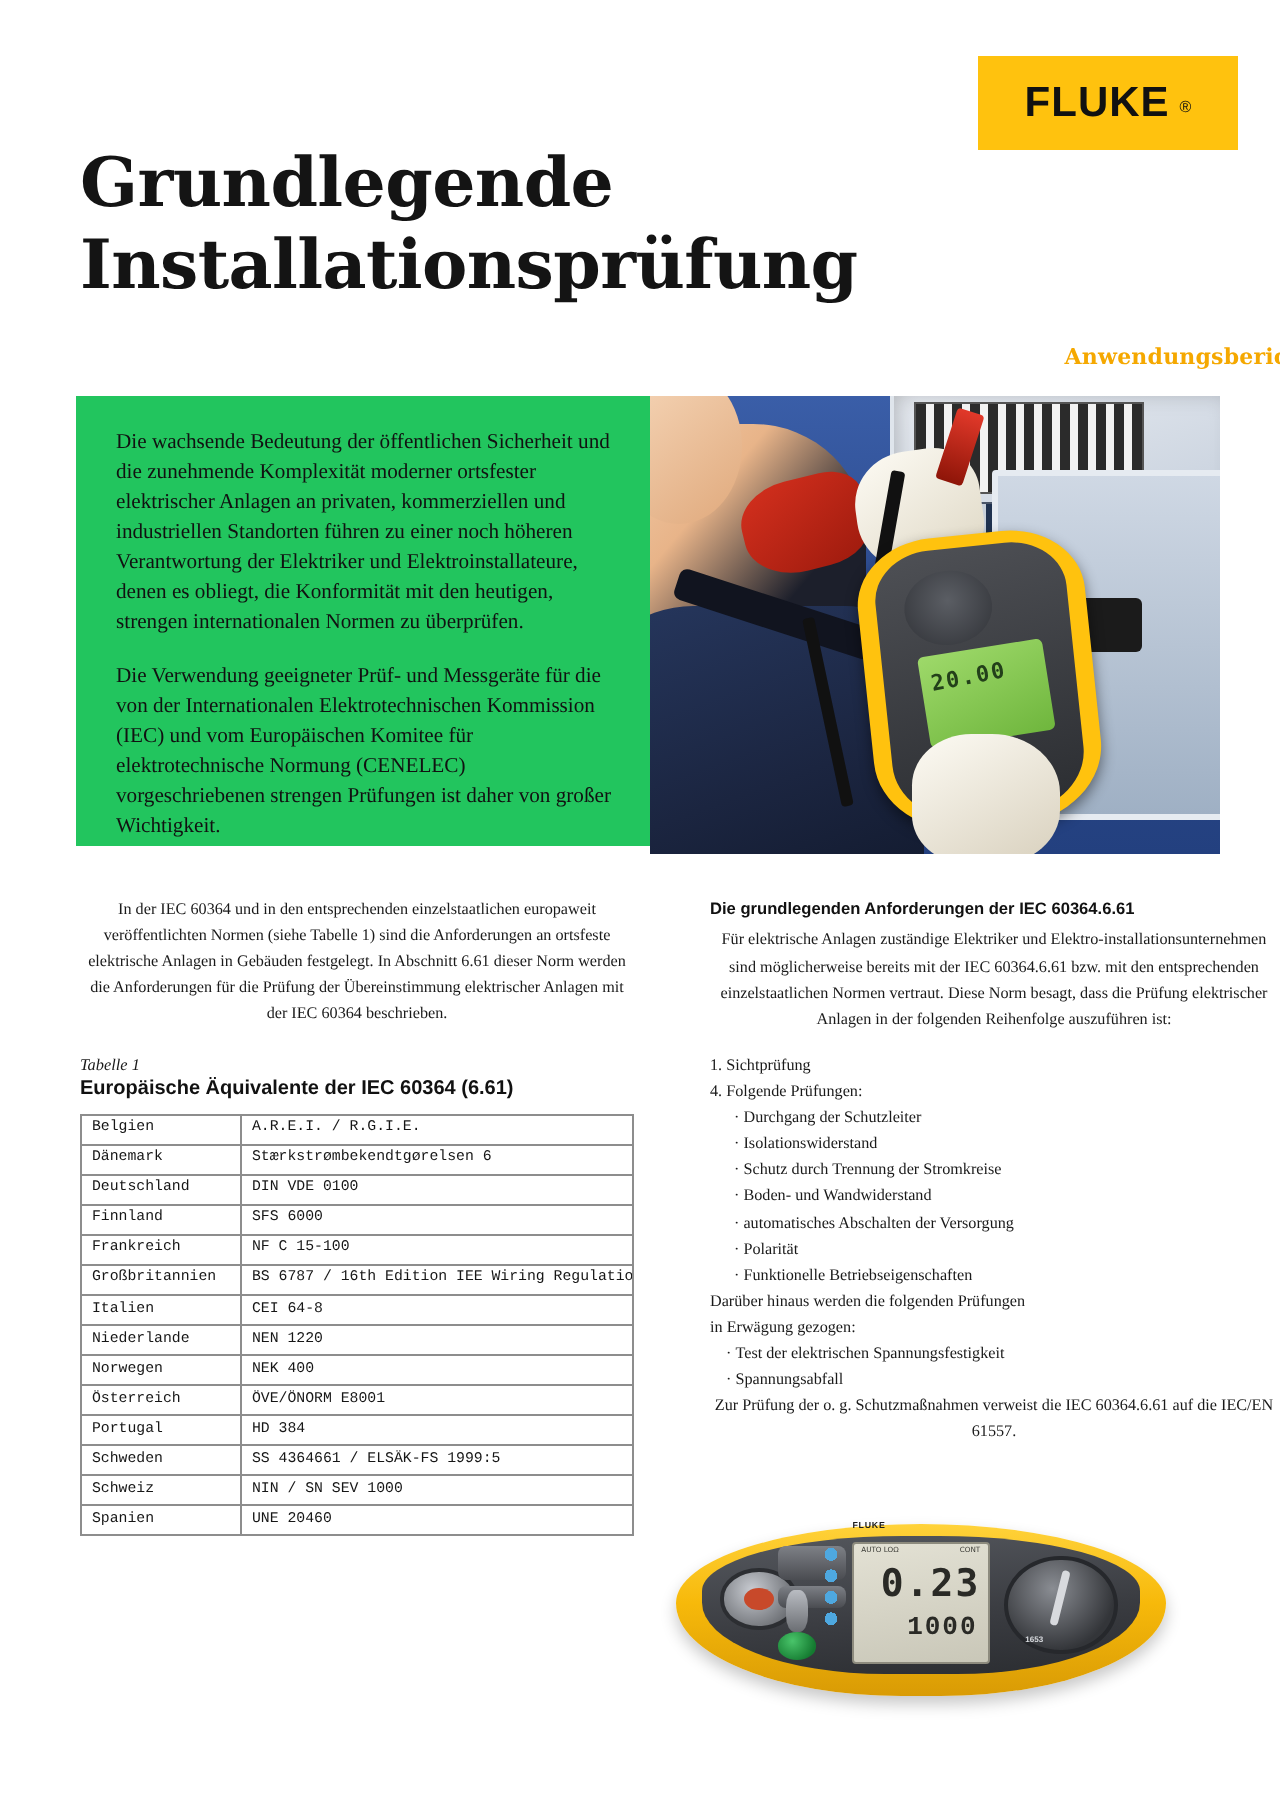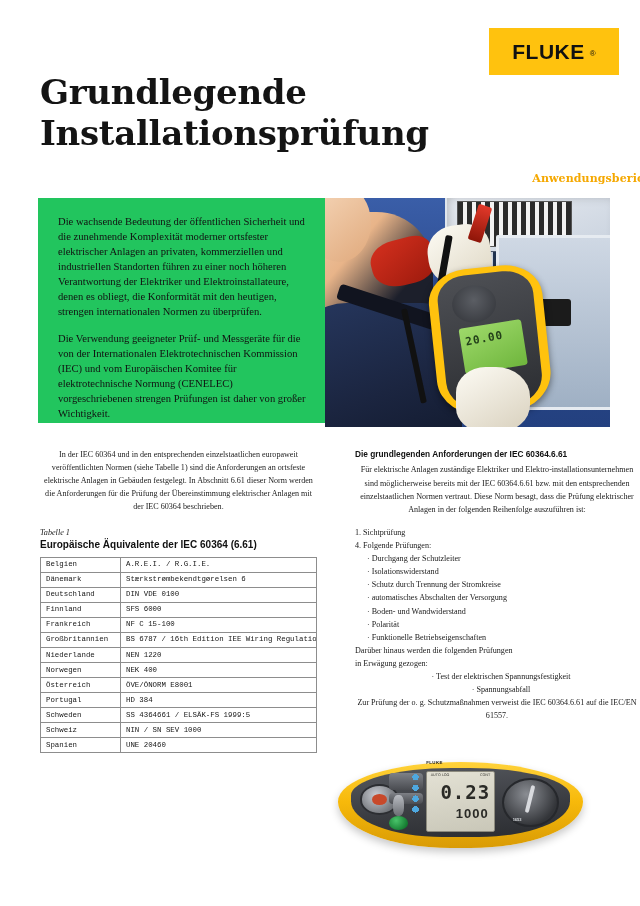--- a/index.html
+++ b/index.html
@@ -350,21 +350,21 @@
     padding-left: 12px;
     font-family: "Liberation Serif", serif;
     font-size: 8.1px;
     line-height: 1.62;
     color: #1a1a1a;
   }
   .bullet-line::before {
     content: "\00b7\00a0";
     color: #1a1a1a;
   }
-  .bullet-line.indent2 { padding-left: 8px; text-align: center; }
+  .bullet-line.indent2 { padding-left: 8px; }
 
   
   .std-table {
     border-collapse: collapse;
     width: 277px;
     table-layout: fixed;
   }
   .std-table td {
     border: 1px solid #8d8d8d;
     font-family: Liberation Mono, monospace;
@@ -417,21 +417,21 @@
     font-size: 19px;
     font-weight: bold;
     color: #2a2a26;
     letter-spacing: 1px;
   }
   .pp-lcd-sub {
     position: absolute;
     left: 0; right: 8%;
     top: 58%;
     text-align: right;
-    font-family: Liberation Sans, sans-serif;
+    font-family: Liberation Mono, monospace;
     font-size: 13px;
     font-weight: bold;
     color: #2a2a26;
     letter-spacing: 1px;
   }
   .pp-lcd-top {
     position: absolute;
     left: 6%; right: 6%;
     top: 2%;
     display: flex;
@@ -608,20 +608,24 @@
           </tr>
           <tr>
             <td class="country">Frankreich</td>
             <td>NF C 15-100</td>
           </tr>
           <tr>
             <td class="country">Großbritannien</td>
             <td>BS 6787 / 16th Edition IEE Wiring Regulations</td>
           </tr>
           <tr>
+            <td class="country">Italien</td>
+            <td>CEI 64-8</td>
+          </tr>
+          <tr>
             <td class="country">Niederlande</td>
             <td>NEN 1220</td>
           </tr>
           <tr>
             <td class="country">Norwegen</td>
             <td>NEK 400</td>
           </tr>
           <tr>
             <td class="country">Österreich</td>
             <td>ÖVE/ÖNORM E8001</td>
@@ -648,22 +652,22 @@
 
   <div class="col-right">
     <p class="sub-head">Die grundlegenden Anforderungen der IEC 60364.6.61</p>
     <p class="body-p">Für elektrische Anlagen zuständige Elektriker und Elektro-installationsunternehmen sind möglicherweise bereits mit der IEC 60364.6.61 bzw. mit den entsprechenden einzelstaatlichen Normen vertraut. Diese Norm besagt, dass die Prüfung elektrischer Anlagen in der folgenden Reihenfolge auszuführen ist:</p>
     <p class="num-line">1. Sichtprüfung</p>
     <p class="num-line">4. Folgende Prüfungen:</p>
     <div id="tests-list">
         <p class="bullet-line">Durchgang der Schutzleiter</p>
         <p class="bullet-line">Isolationswiderstand</p>
         <p class="bullet-line">Schutz durch Trennung der Stromkreise</p>
+        <p class="bullet-line">Boden- und Wandwiderstand</p>
         <p class="bullet-line">automatisches Abschalten der Versorgung</p>
-        <p class="bullet-line">Boden- und Wandwiderstand</p>
         <p class="bullet-line">Polarität</p>
         <p class="bullet-line">Funktionelle Betriebseigenschaften</p>
       </div>
     <p class="num-line">Darüber hinaus werden die folgenden Prüfungen</p>
     <p class="num-line">in Erwägung gezogen:</p>
     <div id="additional-tests-list">
         <p class="bullet-line indent2">Test der elektrischen Spannungsfestigkeit</p>
         <p class="bullet-line indent2">Spannungsabfall</p>
       </div>
     <p class="body-p" style="margin-top:0;">Zur Prüfung der o. g. Schutzmaßnahmen verweist die IEC 60364.6.61 auf die IEC/EN 61557.</p>

